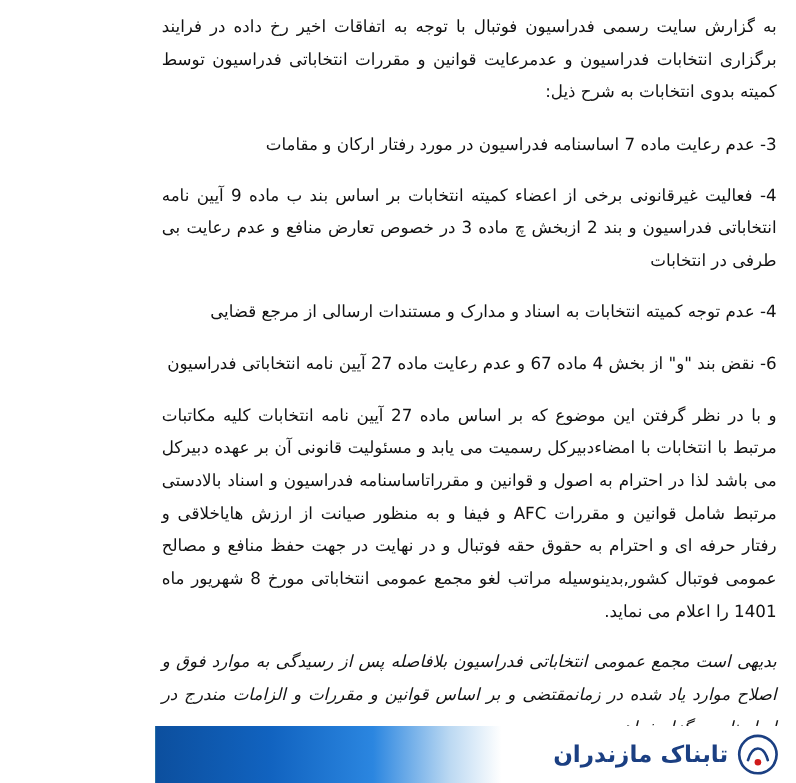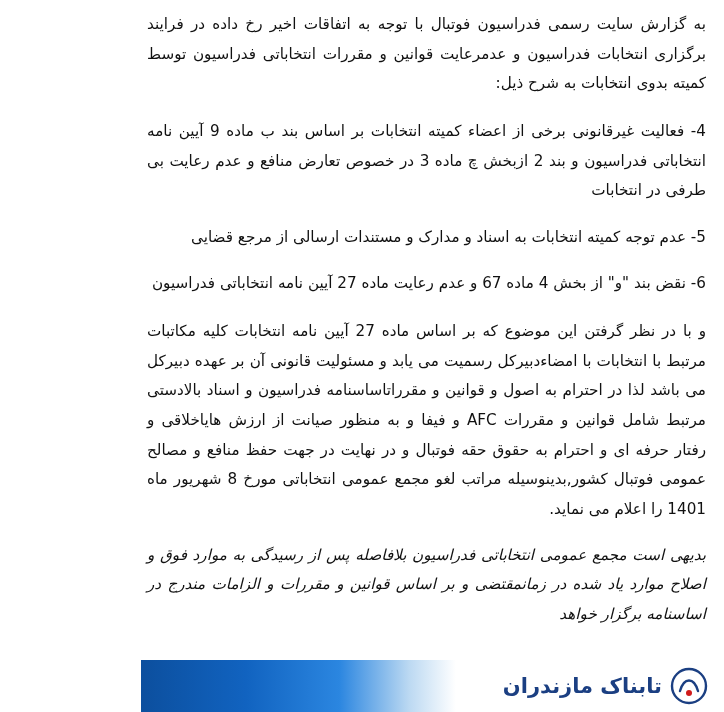--- a/index.html
+++ b/index.html
@@ -104,22 +104,23 @@
   }
 </style>
 </head>
 <body>
 
 <div class="page">
   <div class="doc-body">
 
     <p class="para intro">به گزارش سایت رسمی فدراسیون فوتبال با توجه به اتفاقات اخیر رخ داده در فرایند برگزاری انتخابات فدراسیون و عدمرعایت قوانین و مقررات انتخاباتی فدراسیون توسط کمیته بدوی انتخابات به شرح ذیل:</p>
 
+    <p class="para item">3- عدم رعایت ماده 7 اساسنامه فدراسیون در مورد رفتار ارکان و مقامات</p>
     <p class="para item">4- فعالیت غیرقانونی برخی از اعضاء کمیته انتخابات بر اساس بند ب ماده 9 آیین نامه انتخاباتی فدراسیون و بند 2 ازبخش چ ماده 3 در خصوص تعارض منافع  و عدم رعایت بی طرفی در انتخابات</p>
-    <p class="para item">5- عدم توجه کمیته انتخابات به اسناد و مدارک و مستندات ارسالی از مرجع قضایی</p>
+    <p class="para item">4- عدم توجه کمیته انتخابات به اسناد و مدارک و مستندات ارسالی از مرجع قضایی</p>
     <p class="para item">6- نقض بند "و" از بخش 4 ماده 67 و  عدم رعایت ماده 27 آیین نامه انتخاباتی فدراسیون</p>
 
     <p class="para closing">و  با در نظر گرفتن این موضوع که بر اساس ماده 27 آیین نامه انتخابات کلیه مکاتبات مرتبط با انتخابات با امضاءدبیرکل رسمیت می یابد و مسئولیت قانونی آن بر عهده دبیرکل می باشد لذا در احترام به اصول و قوانین و مقرراتاساسنامه فدراسیون و اسناد بالادستی مرتبط شامل قوانین و مقررات AFC  و فیفا و به منظور صیانت از ارزش هایاخلاقی و رفتار حرفه ای و احترام به حقوق حقه فوتبال  و در نهایت در جهت حفظ منافع و مصالح عمومی فوتبال کشور,بدینوسیله مراتب لغو مجمع عمومی انتخاباتی مورخ 8 شهریور ماه 1401 را اعلام می نماید.</p>
 
     <p class="para final">بدیهی است مجمع عمومی انتخاباتی فدراسیون بلافاصله پس از رسیدگی به موارد فوق و اصلاح موارد یاد شده در زمانمقتضی و بر اساس قوانین و مقررات و الزامات مندرج در اساسنامه برگزار خواهد</p>
   </div>
 
   <div class="bottom-band">
     <div class="band-grad"></div>
     <div class="band-white"></div>

